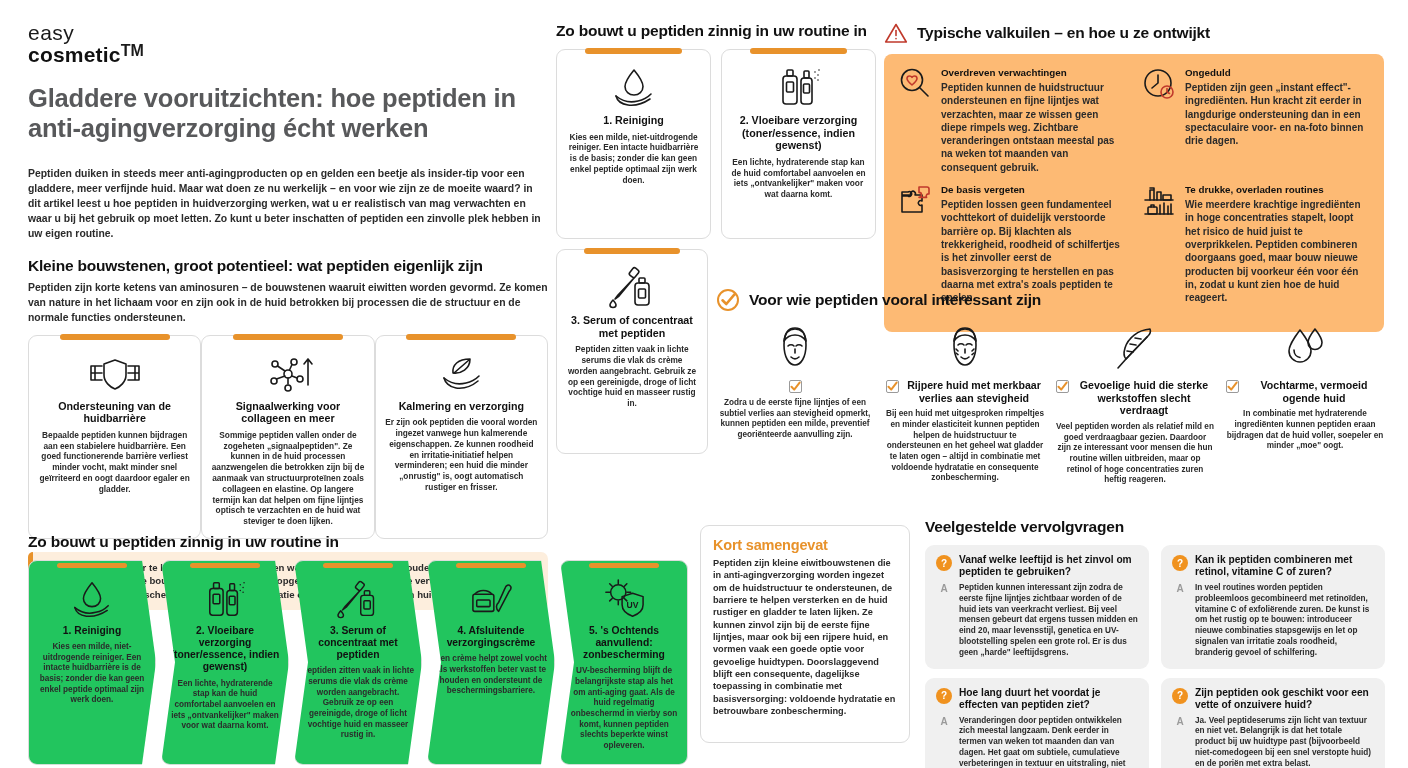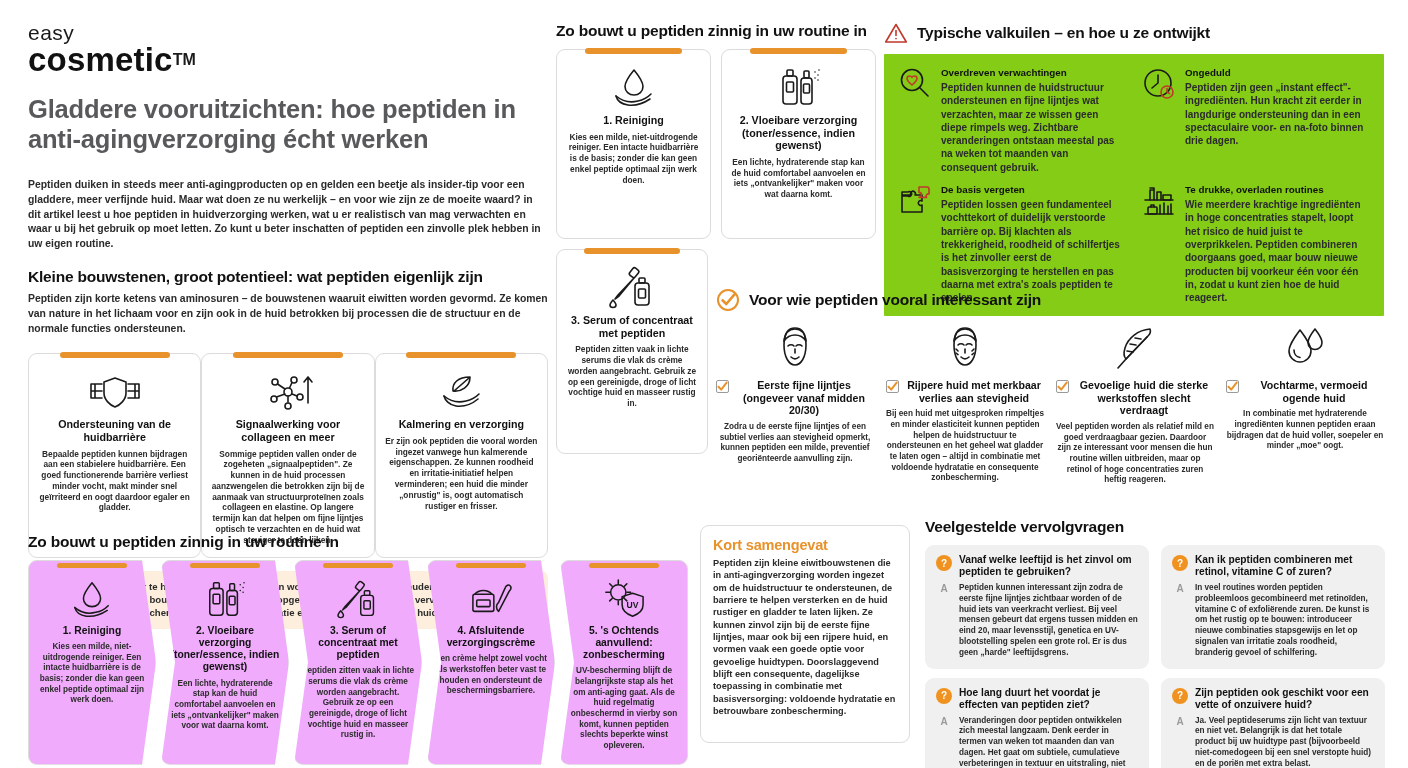--- a/index.html
+++ b/index.html
@@ -16,21 +16,21 @@
   .col-left   { position:absolute; left:28px;  top:22px;  width:520px; }
   .col-mid    { position:absolute; left:556px; top:22px;  width:320px; }
   .col-right  { position:absolute; left:884px; top:22px;  width:500px; }
   .bottom-left{ position:absolute; left:28px;  top:533px; width:660px; }
   .bottom-mid { position:absolute; left:700px; top:525px; width:210px; }
   .bottom-right{position:absolute; left:925px; top:518px; width:460px; }
 
   
   .logo { line-height:1.0; margin-bottom:18px; }
   .logo .l1 { font-size:21px; font-weight:400; letter-spacing:.5px; color:#1a1a1a; }
-  .logo .l2 { font-size:33px; font-weight:700; letter-spacing:.2px; color:#111; position:relative; display:inline-block;}
+  .logo .l2 { font-size:21px; font-weight:700; letter-spacing:.2px; color:#111; position:relative; display:inline-block;}
   .logo .tm { font-size:16px; font-weight:700; vertical-align:super; }
 
   
   h1.main-title {
     font-size:25.5px; font-weight:700; color:#58595b; line-height:1.18;
     letter-spacing:-0.2px; margin-bottom:24px;
   }
   .lede { font-size:10.4px; line-height:1.42; color:#2b2b2b; font-weight:600; }
 
   h2.sec { font-size:15.5px; font-weight:700; color:#111; margin:16px 0 6px; letter-spacing:-0.2px; }
@@ -49,58 +49,58 @@
   }
   .card::before {
     content:""; position:absolute; top:-2px; left:18%; right:18%;
     height:6px; background:var(--accent,#e8922b); border-radius:4px;
   }
   .card .ico { height:42px; display:flex; align-items:center; justify-content:center; margin-bottom:6px; }
   .card .ct { font-size:10.7px; font-weight:700; line-height:1.18; color:#111; margin-bottom:5px; }
   .card .cb { font-size:8.3px; font-weight:700; line-height:1.30; color:#2b2b2b; }
 
   
-  .feat-row { display:grid; grid-template-columns:repeat(3,1fr); margin-top:17px; }
+  .feat-row { display:grid; grid-template-columns:repeat(3,1fr); margin-top:9px; }
   .feat-row .card { min-height:168px; }
 
   
   .note {
     position:relative; background:#fdeedd; border-radius:7px;
     padding:9px 13px 9px 17px; margin-top:13px;
     font-size:9.6px; font-weight:700; line-height:1.40; color:#2b2b2b;
   }
   .note::before { content:""; position:absolute; left:0; top:0; bottom:0; width:5px;
                   background:#e8922b; border-radius:7px 0 0 7px; }
 
   
   .mid-grid { display:grid; grid-template-columns:1fr 1fr; gap:10px; }
   .mid-grid .card { min-height:190px; }
   .mid-single { margin-top:10px; width:152px; }
   .mid-single .card { min-height:205px; }
 
   
-  .pitfall-box { background:#84cc16; border-radius:1px; padding:13px 14px 12px; }
+  .pitfall-box { background:#fdba74; border-radius:8px; padding:13px 14px 28px; }
   .pitfall-grid { display:grid; grid-template-columns:1fr 1fr; gap:10px 16px; }
   .pit { display:flex; gap:9px; }
   .pit .pico { flex:0 0 34px; width:34px; height:34px; display:flex; align-items:flex-start; justify-content:center; }
   .pit .pt { font-size:9.8px; font-weight:700; color:#111; margin-bottom:3px; }
   .pit .pb { font-size:10px; font-weight:700; line-height:1.33; color:#2b2b2b; }
 
   
   .aud-grid { display:grid; grid-template-columns:repeat(4,1fr); gap:12px; margin-top:4px; }
   .aud { text-align:center; }
   .aud .aico { height:52px; display:flex; align-items:center; justify-content:center; margin-bottom:5px; }
   .aud .atl { display:flex; align-items:flex-start; justify-content:center; gap:5px; margin-bottom:5px; }
   .aud .atl .t { font-size:10.6px; font-weight:700; line-height:1.20; color:#111; text-align:center; }
   .aud .ab { font-size:8.2px; font-weight:700; line-height:1.30; color:#2b2b2b; }
 
   
   .routine { display:flex; gap:5px; margin-top:9px; }
   .step {
-    position:relative; flex:1 1 0; background:#f0abfc; border:1px solid #dcdcdc;
+    position:relative; flex:1 1 0; background:#22c55e; border:1px solid #dcdcdc;
     border-radius:9px; padding:18px 7px 12px; text-align:center; min-height:185px;
     clip-path: polygon(0 0, calc(100% - 14px) 0, 100% 50%, calc(100% - 14px) 100%, 0 100%, 14px 50%);
   }
   .step:first-child { clip-path: polygon(0 0, calc(100% - 14px) 0, 100% 50%, calc(100% - 14px) 100%, 0 100%); }
   .step:last-child  { clip-path: polygon(0 0, 100% 0, 100% 100%, 0 100%, 14px 50%); }
   .step::before {
     content:""; position:absolute; top:2px; left:22%; right:22%;
     height:5px; background:#e8922b; border-radius:4px;
   }
   .step .ico { height:40px; display:flex; align-items:center; justify-content:center; margin-bottom:6px; }
@@ -351,21 +351,20 @@
             <path class="stroke" d="M24 26 v4"></path>
             <path class="stroke" d="M20 34 c2.4 2.2 5.6 2.2 8 0"></path>
           </svg>
         </div>
         <div class="atl">
           <span class="ck">
             <svg width="11" height="11" viewBox="0 0 11 11">
                 <path d="M1.5 5.8 L4.2 8.6 L9.6 1.6" fill="none" stroke="#e8922b" stroke-width="2" stroke-linecap="round" stroke-linejoin="round"></path>
               </svg>
           </span>
-          <span class="t">Eerste fijne lijntjes (ongeveer vanaf midden 20/30)</span>
         </div>
         <div class="ab">Zodra u de eerste fijne lijntjes of een subtiel verlies aan stevigheid opmerkt, kunnen peptiden een milde, preventief georiënteerde aanvulling zijn.</div>
       </div>
 
       <div class="aud">
         <div class="aico">
           <svg width="48" height="50" viewBox="0 0 48 50">
             <path class="stroke" d="M13 22 C13 11 17 5 24 5 C31 5 35 11 35 22 C35 34 30 42 24 42 C18 42 13 34 13 22 Z"></path>
             <path class="stroke" d="M13 18 C14 10 18 6 24 6 C30 6 34 10 35 18 C33 15 30 12 24 12 C18 12 15 15 13 18 Z"></path>
             <path class="stroke" d="M17 22 c1.6-1.6 4.4-1.6 6 0 M25 22 c1.6-1.6 4.4-1.6 6 0"></path>

